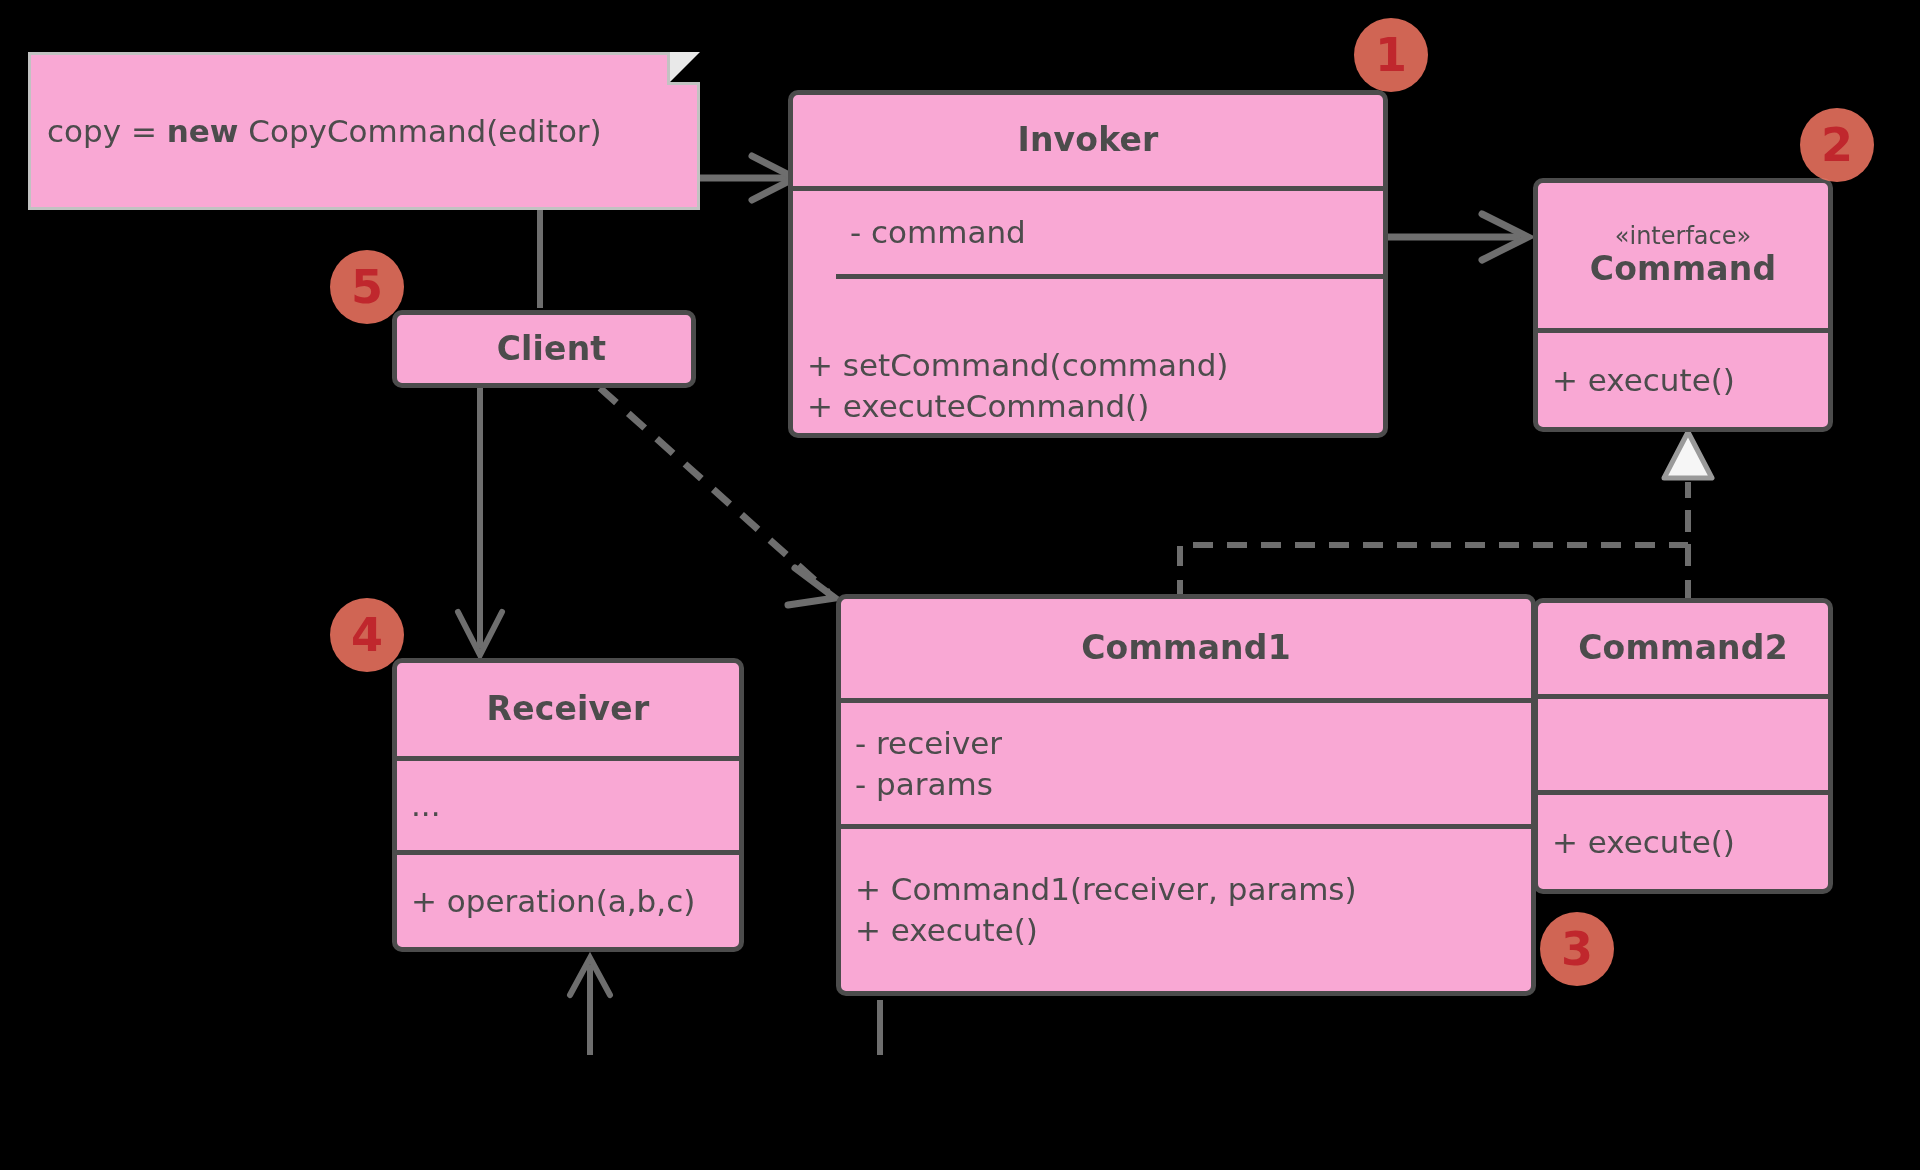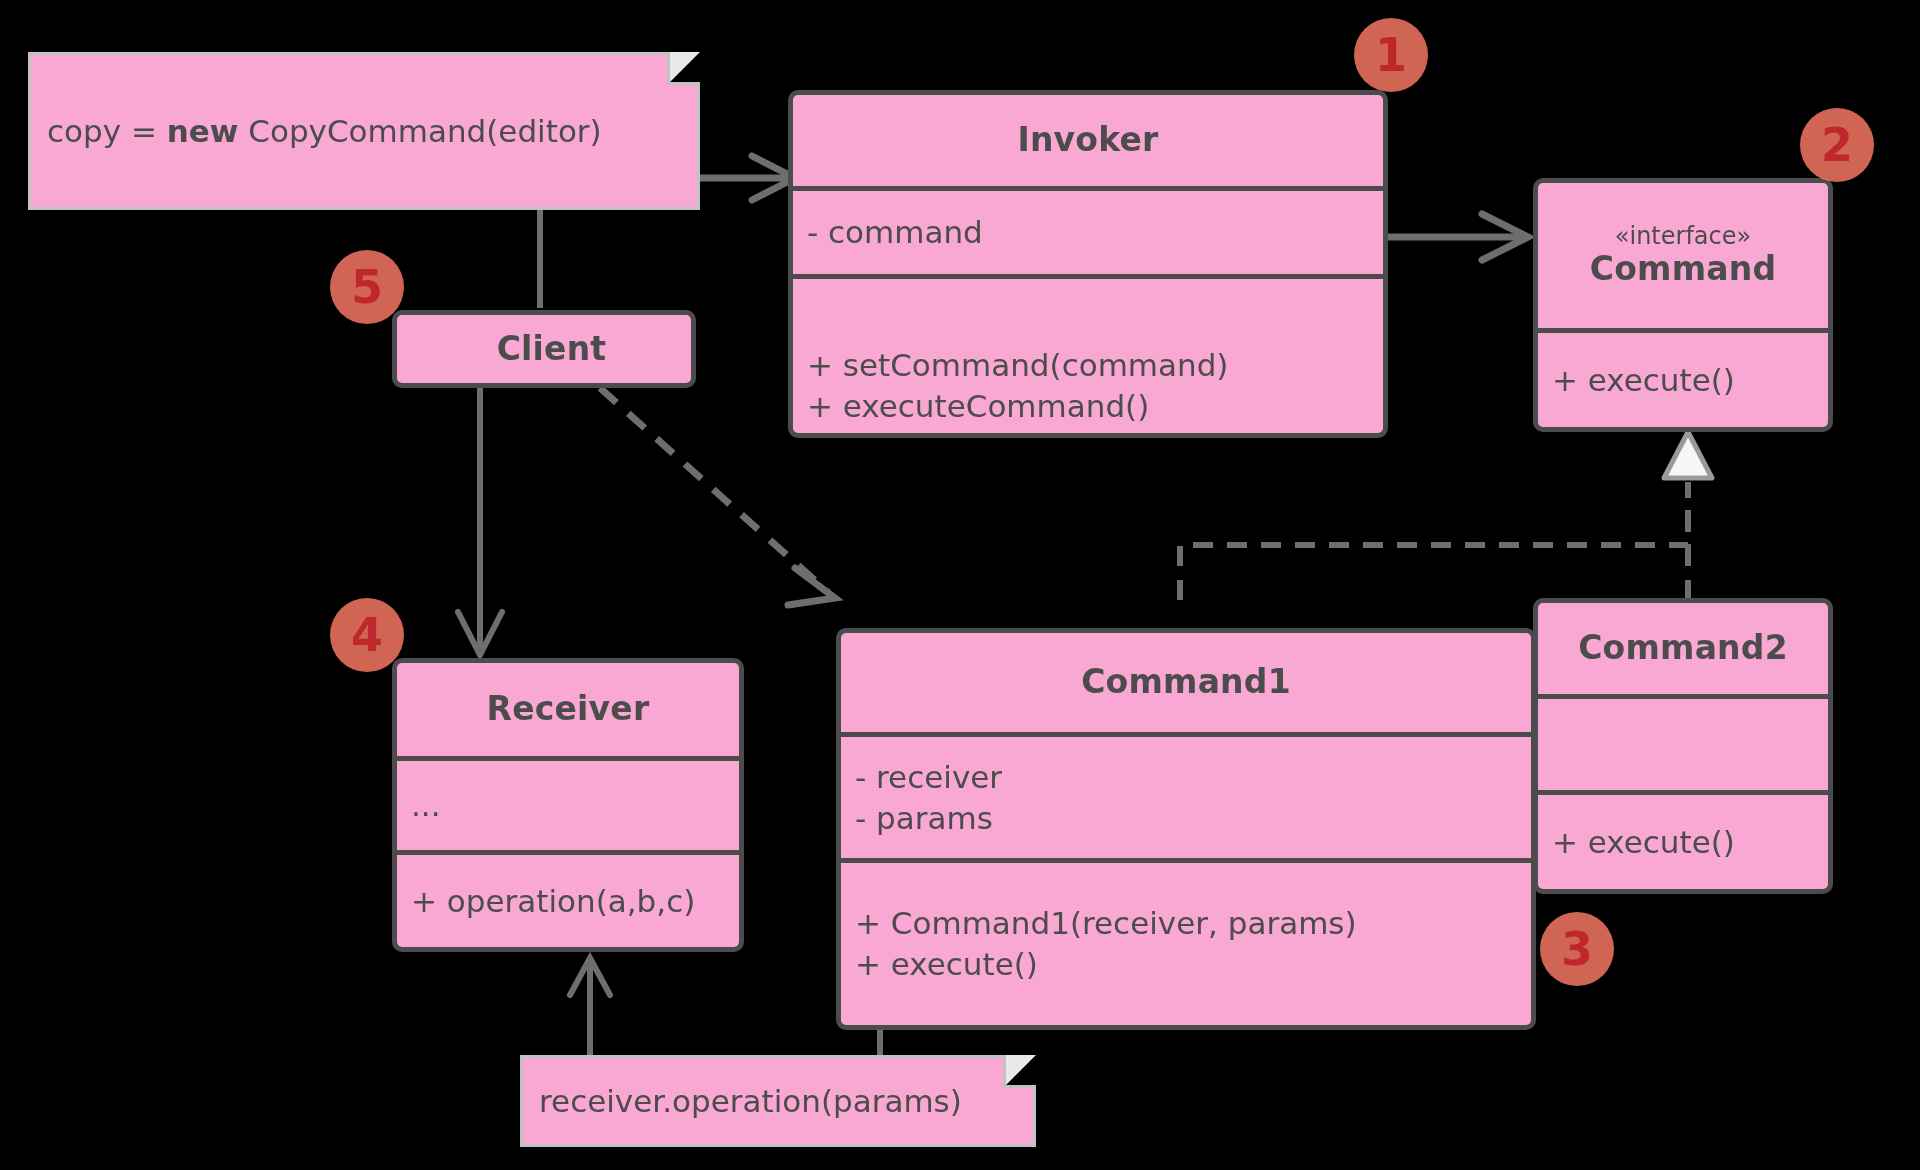--- a/index.html
+++ b/index.html
@@ -179,21 +179,21 @@
     <div class="fold"></div>
     <div class="noteline">
       <span>copy = </span><b>new</b><span> CopyCommand(editor)</span>
     </div>
   </div>
 
   <div class="umlbox" style="left:788px; top:90px; width:600px; height:348px;">
     <div class="compart title" style="height:96px;">
       <div class="cname">Invoker</div>
     </div>
-    <div class="compart" style="height:88px;">
+    <div class="compart" style="height:88px;margin-left:43px;">
       <div class="member">- command</div>
     </div>
     <div class="compart" style="flex:1;justify-content:flex-end;">
       <div class="member">+ setCommand(command)</div>
       <div class="member">+ executeCommand()</div>
     </div>
   </div>
 
   <div class="umlbox" style="left:1533px; top:178px; width:300px; height:254px;">
     <div class="compart title" style="height:150px;">
@@ -216,21 +216,21 @@
       <div class="cname">Receiver</div>
     </div>
     <div class="compart" style="height:94px;">
       <div class="member">...</div>
     </div>
     <div class="compart" style="flex:1;">
       <div class="member">+ operation(a,b,c)</div>
     </div>
   </div>
 
-  <div class="umlbox" style="left:836px; top:628px; width:700px; height:402px;">
+  <div class="umlbox" style="left:836px; top:594px; width:700px; height:402px;">
     <div class="compart title" style="height:104px;">
       <div class="cname">Command1</div>
     </div>
     <div class="compart" style="height:126px;">
       <div class="member">- receiver</div>
       <div class="member">- params</div>
     </div>
     <div class="compart" style="flex:1;">
       <div class="member">+ Command1(receiver, params)</div>
       <div class="member">+ execute()</div>
@@ -242,24 +242,20 @@
       <div class="cname">Command2</div>
     </div>
     <div class="compart" style="height:96px;">
       <div class="member"></div>
     </div>
     <div class="compart" style="flex:1;">
       <div class="member">+ execute()</div>
     </div>
   </div>
 
-  <div class="note" style="left:520px; top:1055px; width:516px; height:92px;">
-    <div class="fold"></div>
-    <div class="noteline">receiver.operation(params)</div>
-  </div>
 
   <div class="badge" style="left:1354px; top:18px;">1</div>
   <div class="badge" style="left:1800px; top:108px;">2</div>
   <div class="badge" style="left:1540px; top:912px;">3</div>
   <div class="badge" style="left:330px; top:598px;">4</div>
   <div class="badge" style="left:330px; top:250px;">5</div>
 
 </div>
 
 </body></html>

